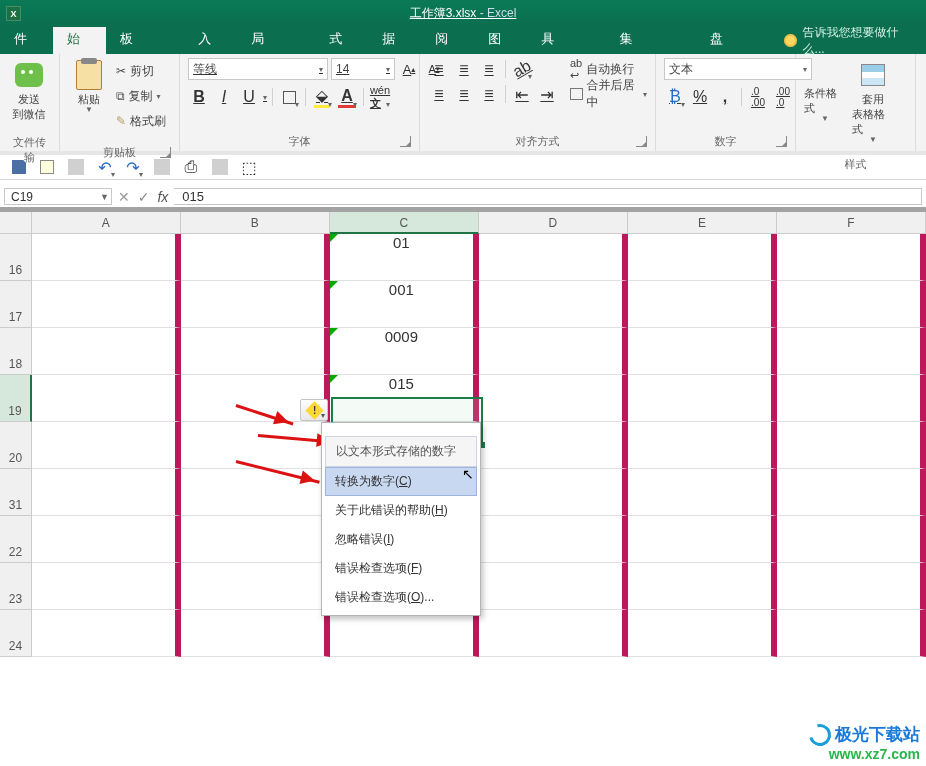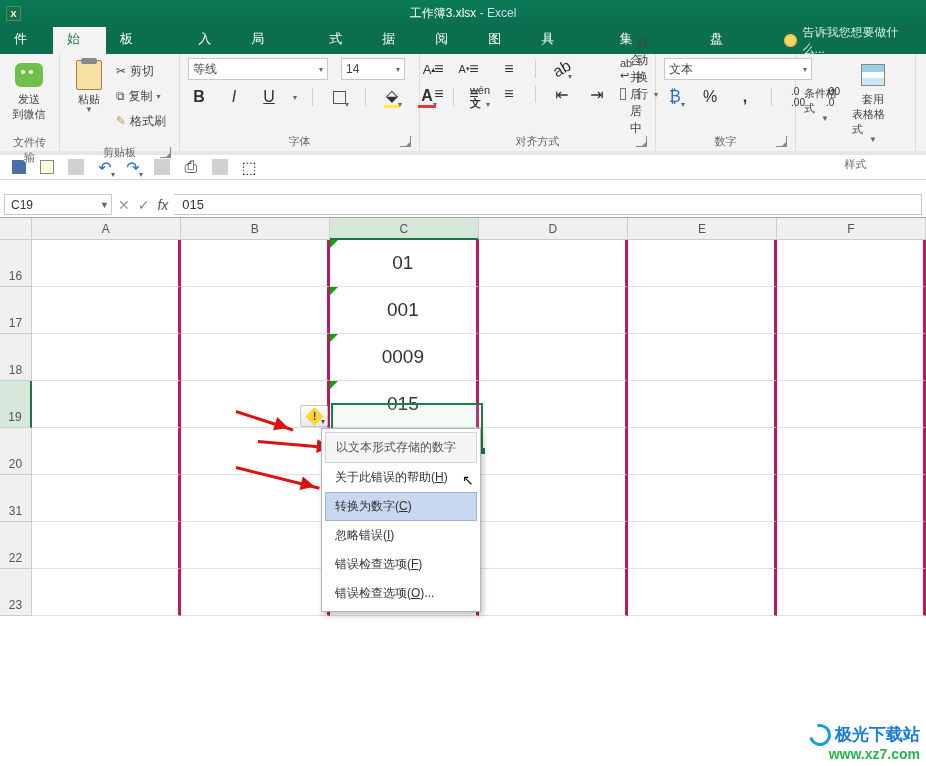--- a/index.html
+++ b/index.html
@@ -1,72 +1,72 @@
 <!DOCTYPE html>
 <html><head>
 <meta charset="utf-8">
 <style>
   * { margin:0; padding:0; box-sizing:border-box; font-family:"Microsoft YaHei",Segoe UI,Arial,sans-serif; }
   body { background:#fff; width:926px; height:766px; overflow:hidden; position:relative; color:#333; }
   .title-bar { height:27px; background:#0b6e4f; background:linear-gradient(#0a7a55,#0b6e4f); display:flex; align-items:center; padding-left:6px; color:#fff; font-size:12px; position:relative; }
   .title-bar .logo { width:15px; height:15px; background:#1d7044; border:1px solid #fff3; display:flex; align-items:center; justify-content:center; font-size:9px; font-weight:bold; color:#fff; margin-right:10px; }
-  .title-bar .title-center { position:absolute; left:0; right:0; text-align:center; pointer-events:none; font-size:12px; }
+  .title-bar .title-center { position:absolute; left:0; right:0; text-align:center; pointer-events:none; font-size:12px;text-decoration:underline; }
   .title-bar .title-center .dim { color:#cde; }
   .tab-strip { height:27px; background:#0b6e4f; display:flex; align-items:flex-end; }
   .tab-strip .tab { padding:6px 14px 6px; font-size:13px; color:#fff; cursor:pointer; }
   .tab-strip .tab.active { background:#f3f3f3; color:#217346; }
   .tell-me { margin-left:auto; display:flex; align-items:center; gap:6px; padding:0 10px; color:#d2f0e2; font-size:12px; height:100%; }
   .tell-me .bulb { width:13px; height:13px; border-radius:50%; background:#ffd85e; box-shadow:inset 0 0 0 2px #c89a2b55; }
   .ribbon { height:101px; background:#f3f3f3; border-bottom:4px solid #e6e6e6; display:flex; }
   .ribbon .group { border-right:1px solid #dcdcdc; padding:4px 8px 2px; display:flex; flex-direction:column; justify-content:space-between; }
   .ribbon .group .body { display:flex; gap:6px; align-items:flex-start; flex:1; }
   .ribbon .group .label { text-align:center; font-size:11px; color:#666; padding-top:2px; position:relative;margin-top:11px; }
   .ribbon .group .label .dlaunch { position:absolute; right:0; bottom:2px; width:11px; height:11px; border:1px solid #888; border-left:none; border-top:none; }
   .ribbon .group .label .dlaunch::after { content:""; position:absolute; right:-1px; bottom:-1px; border:3px solid transparent; border-right-color:#888; border-bottom-color:#888; }
   .big-btn { display:flex; flex-direction:column; align-items:center; width:42px; font-size:11px; color:#444; cursor:pointer; padding-top:2px; }
   .big-btn .ico { width:30px; height:30px; display:flex; align-items:center; justify-content:center; margin-bottom:2px; }
   .big-btn .drop { font-size:8px; color:#666; margin-top:-2px; }
   .mini { display:flex; align-items:center; gap:4px; font-size:12px; color:#444; cursor:pointer; height:22px; }
   .stack { display:flex; flex-direction:column; gap:3px; }
-  .row { display:flex; align-items:center; gap:13px; }
+  .row { display:flex; align-items:center; gap:3px;text-decoration:underline; }
   .combo { height:22px; border:1px solid #c8c8c8; background:#fff; display:flex; align-items:center; padding:0 4px; font-size:12px; color:#444; }
   .combo .drop { margin-left:auto; font-size:8px; color:#666; }
   .iconbtn { width:22px; height:22px; display:flex; align-items:center; justify-content:center; cursor:pointer; position:relative; }
   .iconbtn.drop::after { content:"▾"; position:absolute; right:1px; bottom:-1px; font-size:8px; color:#666; }
   .qat { height:25px; background:#fff; border-bottom:1px solid #d4d4d4; display:flex; align-items:center; padding:0 8px; gap:6px; }
   .qat .sep { width:1px; height:16px; background:#d0d0d0; margin:0 4px; }
-  .formula-bar { height:26px; background:#fff; border-bottom:1px solid #a3a3a3; display:flex; align-items:stretch; margin-top:12px; }
+  .formula-bar { height:26px; background:#fff; border-bottom:5px solid #a3a3a3; display:flex; align-items:stretch; margin-top:6px; }
   .namebox { width:108px; border:1px solid #c8c8c8; margin:2px 0 2px 4px; display:flex; align-items:center; padding:0 6px; font-size:12px; position:relative; }
   .namebox .drop { position:absolute; right:2px; font-size:9px; color:#666; }
   .fbtns { display:flex; align-items:center; padding:0 6px; gap:8px; color:#999; font-size:14px; }
   .fbtns .fx { font-style:italic; color:#555; font-weight:500; }
   .fbtns .check { color:#888; }
   .finput { flex:1; border:1px solid #c8c8c8; margin:2px 4px 2px 0; border-left:none; padding:0 8px; font-size:13px; display:flex; align-items:center; }
 
   .sheet { position:relative; }
   .col-headers { display:flex; height:22px; background:#f0f0f0; }
   .col-headers .corner { width:32px; border-right:1px solid #ccc; border-bottom:1px solid #ccc; }
   .col-headers .ch { width:150px; border-right:1px solid #ccc; border-bottom:1px solid #ccc; text-align:center; font-size:12px; color:#555; line-height:22px; }
   .col-headers .ch.sel { background:#d5e8db; border-bottom:2px solid #217346; }
   .grid { position:relative; }
   .row-line { display:flex; height:47px; }
   .row-line .rh { width:32px; border-right:1px solid #ccc; border-bottom:1px solid #ccc; background:#f0f0f0; font-size:12px; color:#555; display:flex; align-items:flex-end; justify-content:center; padding-bottom:3px; }
   .row-line .rh.sel { background:#d5e8db; border-right:2px solid #217346; }
-  .row-line .cell { width:150px; border-right:3px solid #be185d; border-bottom:1px solid #e0e0e0; font-size:19px; display:flex; align-items:center; justify-content:center; position:relative; }
+  .row-line .cell { width:150px; border-right:6px solid #be185d; border-bottom:1px solid #e0e0e0; font-size:15px; display:flex; align-items:flex-start; justify-content:center; position:relative; }
   .cell .txtmark::before { content:""; position:absolute; left:0; top:0; border:4px solid transparent; border-left-color:#0a0; border-top-color:#0a0; }
   .selbox { position:absolute; border:2px solid #1a7f46; pointer-events:none; left:331px; top:163px; width:152px; height:49px; background:rgba(180,220,195,.15); }
   .selbox::after { content:""; position:absolute; right:-4px; bottom:-4px; width:6px; height:6px; background:#1a7f46; }
   .err-btn { position:absolute; left:300px; top:165px; width:28px; height:22px; border:1px solid #c5c5c5; background:linear-gradient(#fefefe,#e8e8e8); border-radius:2px; display:flex; align-items:center; justify-content:center; cursor:pointer; }
   .err-btn .dia { width:13px; height:13px; background:#fdd835; transform:rotate(45deg); display:flex; align-items:center; justify-content:center; }
   .err-btn .dia span { transform:rotate(-45deg); font-size:10px; font-weight:bold; color:#333; }
   .err-btn::after { content:"▾"; position:absolute; right:2px; bottom:0px; font-size:8px; color:#555; }
 
   .ctx-menu { position:absolute; left:321px; top:188px; width:160px; background:#fff; border:1px solid #b5b5b5; box-shadow:2px 3px 6px rgba(0,0,0,.25); padding:3px; font-size:12px; }
   .ctx-menu .mi { padding:6px 10px; cursor:pointer; color:#333; position:relative; }
-  .ctx-menu .mi.title { color:#555; background:#f5f5f5; border:1px solid #d0d2e8; cursor:default; }
+  .ctx-menu .mi.title { color:#555; background:#f5f5f5; border:1px solid #d0d2e8; cursor:default;margin-top:10px; }
   .ctx-menu .mi.hover { background:#c8d8f0; border:1px solid #9db4db; padding:5px 9px; }
   .ctx-menu .mi u { text-decoration:underline; }
 
   .cursor { position:absolute; left:462px; top:232px; font-size:14px; color:#000; pointer-events:none; }
 
   .arrow { position:absolute; height:3px; background:#d11; }
   .arrow::after { content:""; position:absolute; right:-2px; top:-6px; border:7px solid transparent; border-left:14px solid #d11; }
   .a1 { left:236px; top:170px; width:60px; transform:rotate(18deg); transform-origin:left center; }
   .a2 { left:258px; top:200px; width:78px; transform:rotate(5deg); transform-origin:left center; }
   .a3 { left:236px; top:226px; width:86px; transform:rotate(14deg); transform-origin:left center; }
@@ -407,36 +407,45 @@
       </div>
     <div class="row-line">
         <div class="rh">23</div>
         <div class="cell"></div>
         <div class="cell"></div>
         <div class="cell"></div>
         <div class="cell"></div>
         <div class="cell"></div>
         <div class="cell"></div>
       </div>
+    <div class="row-line">
+        <div class="rh">24</div>
+        <div class="cell"></div>
+        <div class="cell"></div>
+        <div class="cell"></div>
+        <div class="cell"></div>
+        <div class="cell"></div>
+        <div class="cell"></div>
+      </div>
 
     <div class="selbox"></div>
     <div class="err-btn">
       <div class="dia">
           <span>!</span>
         </div>
     </div>
 
     <div class="arrow a1"></div>
     <div class="arrow a2"></div>
     <div class="arrow a3"></div>
 
     <div class="ctx-menu">
       <div class="mi title">以文本形式存储的数字</div>
+      <div class="mi hover"><span>转换为数字(</span><u>C</u><span>)</span></div>
       <div class="mi"><span>关于此错误的帮助(</span><u>H</u><span>)</span></div>
-      <div class="mi hover"><span>转换为数字(</span><u>C</u><span>)</span></div>
       <div class="mi"><span>忽略错误(</span><u>I</u><span>)</span></div>
       <div class="mi"><span>错误检查选项(</span><u>F</u><span>)</span></div>
       <div class="mi"><span>错误检查选项(</span><u>O</u><span>)...</span></div>
     </div>
     <div class="cursor">↖</div>
   </div>
 </div>
 
 <div class="watermark">
   <div class="line1">

